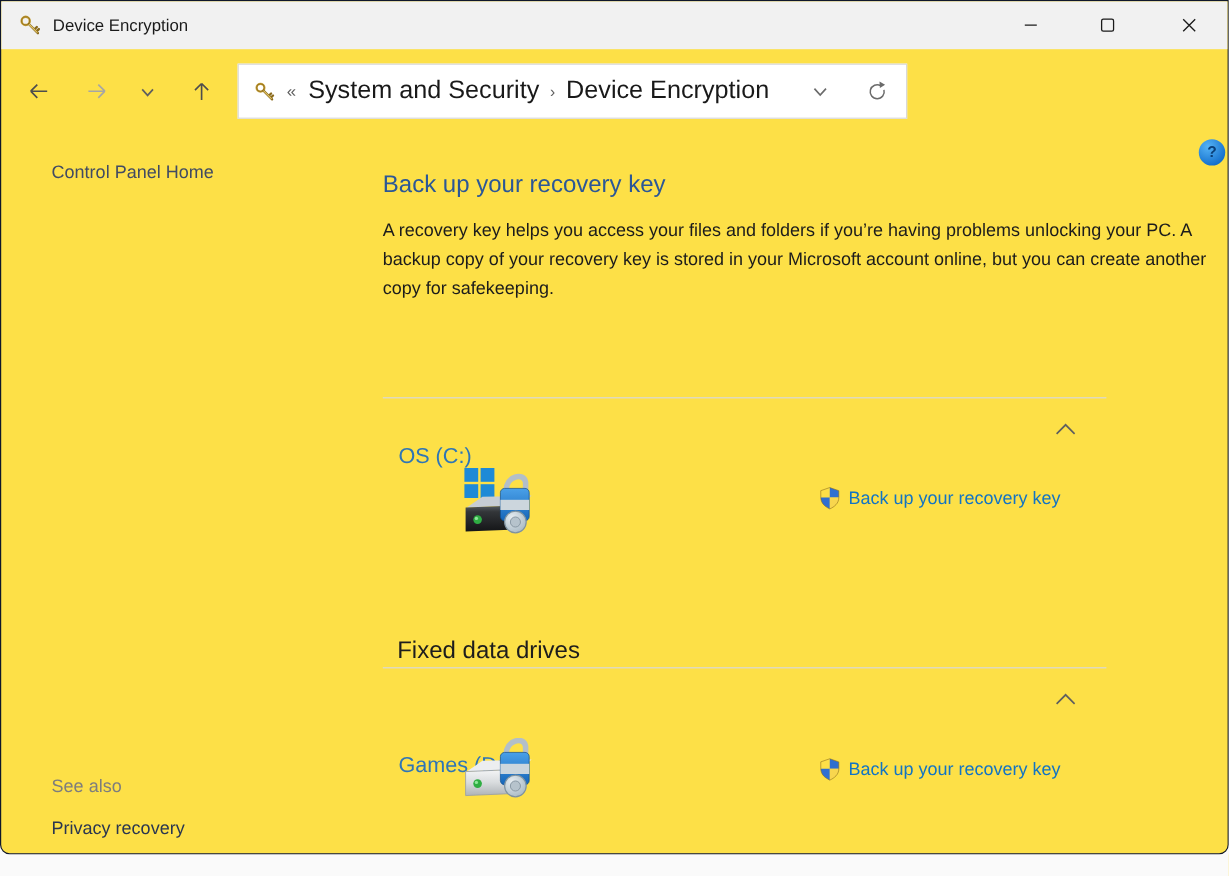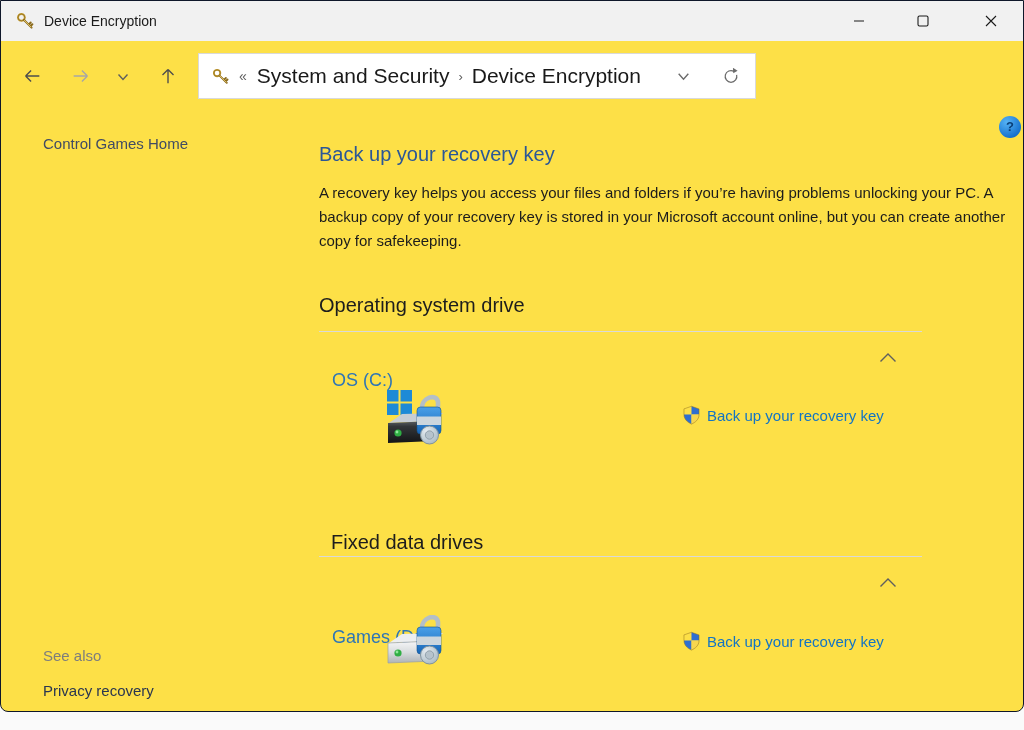--- a/index.html
+++ b/index.html
@@ -136,30 +136,29 @@
       <button class="iconbtn">
         <svg width="20" height="20" viewBox="0 0 24 24">
           <path d="M18.76 10.69 A 7 7 0 1 1 15.5 6.44" fill="none" stroke="#6b6b6b" stroke-width="1.5"></path>
           <polygon points="14.3,2.2 19.9,5.6 14.7,8.8" fill="#6b6b6b"></polygon>
         </svg>
       </button>
     </span>
   </div>
 
 
-  <div class="side-home">Control Games Home</div>
+  <div class="side-home">Control Panel Home</div>
   <div class="side-seealso">See also</div>
   <div class="side-privacy">Privacy recovery</div>
 
   <button class="help-btn">?</button>
 
   <h1 class="main-title" style="margin:0;font-weight:normal;">Back up your recovery key</h1>
   <p class="main-desc" style="margin:0;">A recovery key helps you access your files and folders if you’re having problems unlocking your PC. A backup copy of your recovery key is stored in your Microsoft account online, but you can create another copy for safekeeping.</p>
 
-  <h2 class="sec-heading s1" style="margin:0;font-weight:normal;">Operating system drive</h2>
   <div class="divider d1"></div>
   <button class="drive-name n1">OS (C:)</button>
   <button class="collapse-btn c1">
     <svg width="20" height="13" viewBox="0 0 20 13">
       <polyline points="2.5,10.5 10,3 17.5,10.5" fill="none" stroke="#5f5f5f" stroke-width="1.4"></polyline>
     </svg>
   </button>
 
   <div class="drive-art a1">
     <svg width="74" height="68" viewBox="0 0 74 68">

